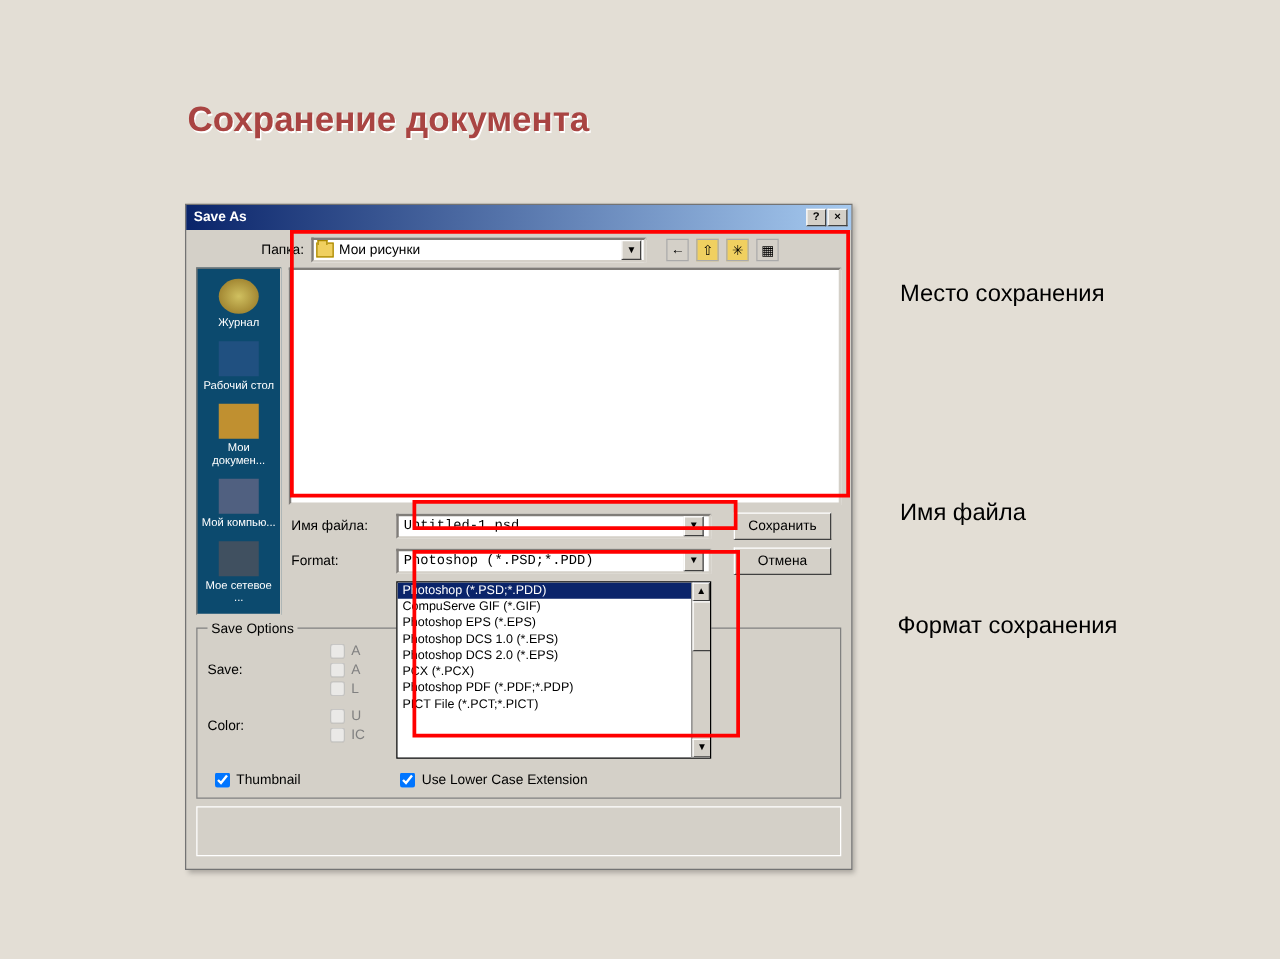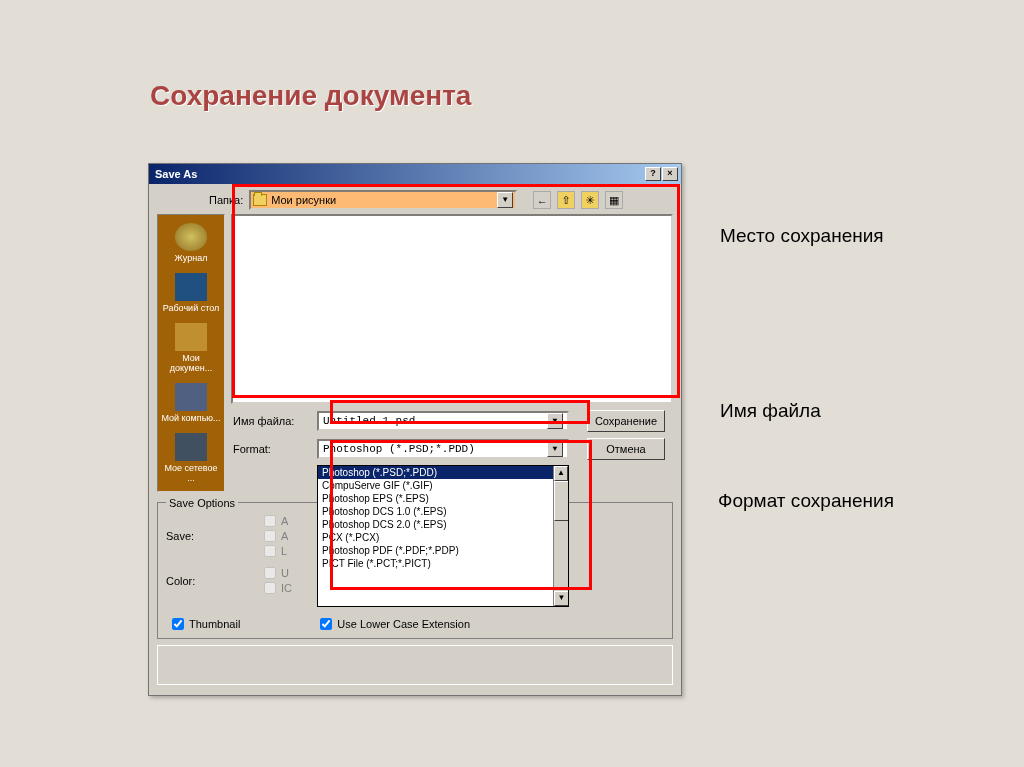--- a/index.html
+++ b/index.html
@@ -49,21 +49,21 @@
     color: #000; font-family: Arial;
   }
   .dialog-body { padding: 6px 8px 10px 8px; position: relative; }
   .row1 {
     display: flex; align-items: center; gap: 6px;
     margin-left: 52px; margin-bottom: 4px;
   }
   .lbl { font-size: 11px; color: #000; }
   .folder-select {
     width: 268px; height: 20px;
-    background: #fdba74;
+    background: #ffffff;
     border: 2px inset #d4d0c8;
     display: flex; align-items: center;
     font-size: 11px; padding: 0 2px;
     gap: 4px;
   }
   .folder-icon {
     width: 14px; height: 12px;
     background: #f0d060;
     border: 1px solid #aa8800;
     position: relative;
@@ -73,21 +73,21 @@
     width: 16px; height: 16px; margin-left: auto;
     background:#d4d0c8;
     border:1px solid #fff; border-right-color:#404040; border-bottom-color:#404040;
     font-size:8px; text-align:center; line-height:14px;
   }
   .tool-icons { display:flex; gap:6px; margin-left:10px; }
   .tool-icons span { width:18px; height:18px; border:1px solid #aaa; background:#d4d0c8; display:flex; align-items:center; justify-content:center; font-size:11px; }
   .main-area { display:flex; gap:6px; }
   .sidebar {
     width: 68px;
-    background:#a16207;
+    background:#0c4a6e;
     padding:4px 2px;
     display:flex; flex-direction:column; gap:2px;
     border: 1px inset #d4d0c8;
   }
   .side-item { text-align:center; color:#fff; font-size:9px; padding:4px 0; }
   .side-icon { width:32px; height:28px; margin:0 auto 2px; display:flex; align-items:center; justify-content:center; font-size:20px; }
   .ic-history { background: radial-gradient(#d0c060,#907020); border-radius:50%; }
   .ic-desktop { background:#205080; }
   .ic-docs { background:#c09030; }
   .ic-comp { background:#506080; }
@@ -196,21 +196,21 @@
       </div>
       <div style="flex:1;">
         <div class="file-pane"></div>
 
         <div class="row-field">
           <span class="fl">Имя файла:</span>
           <div class="text-input">
             <span>Untitled-1.psd</span>
             <span class="dd-btn" style="margin-left:auto">▼</span>
           </div>
-          <button class="btn">Сохранение</button>
+          <button class="btn">Сохранить</button>
         </div>
 
         <div class="row-field">
           <span class="fl">Format:</span>
           <div class="text-input">
             <span>Photoshop (*.PSD;*.PDD)</span>
             <span class="dd-btn" style="margin-left:auto">▼</span>
           </div>
           <button class="btn">Отмена</button>
         </div>

